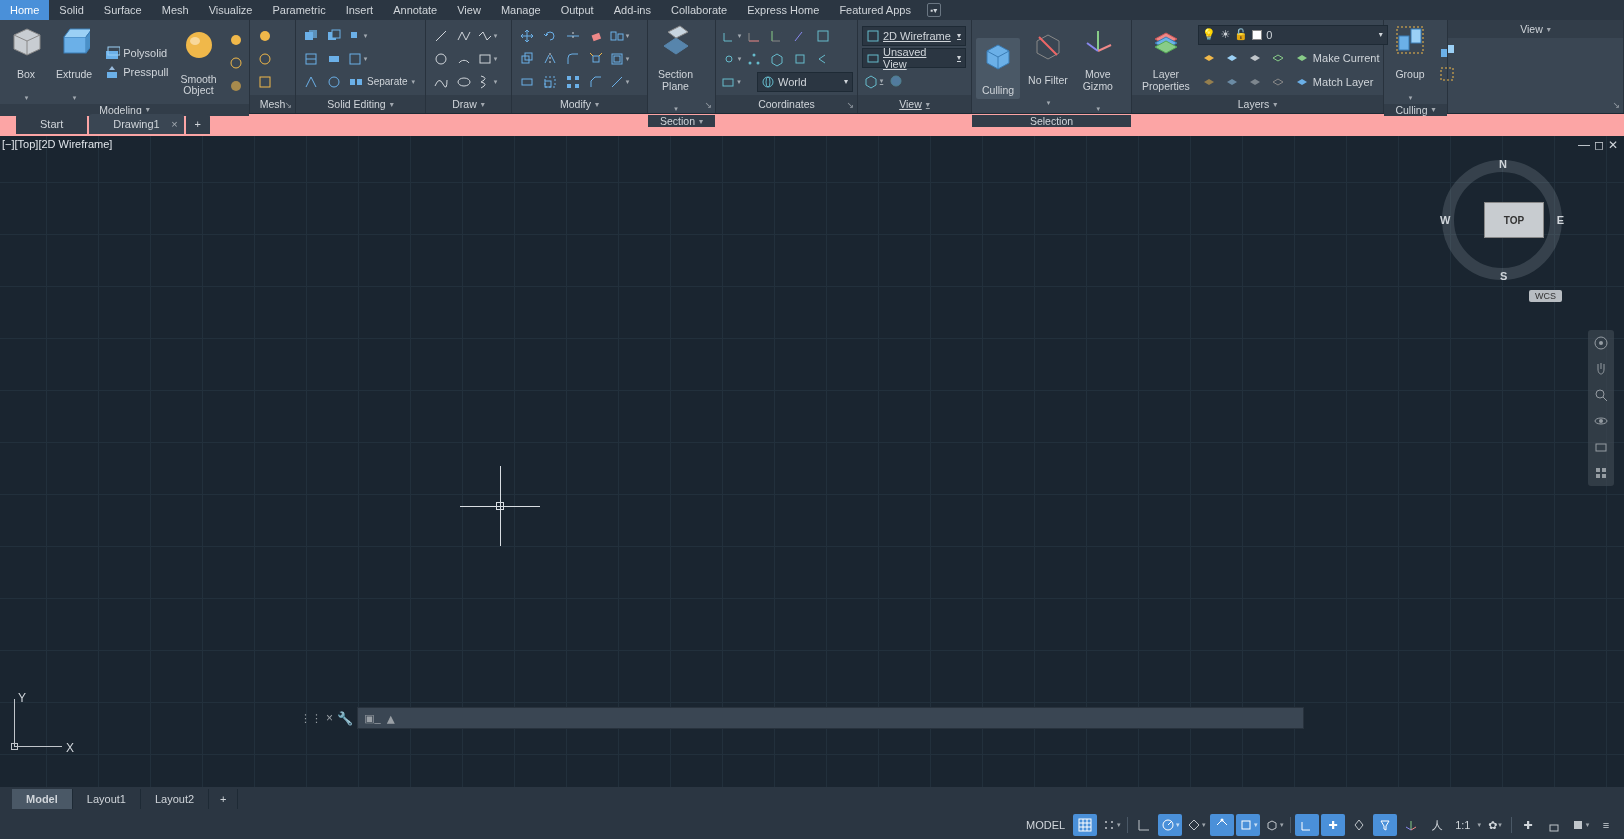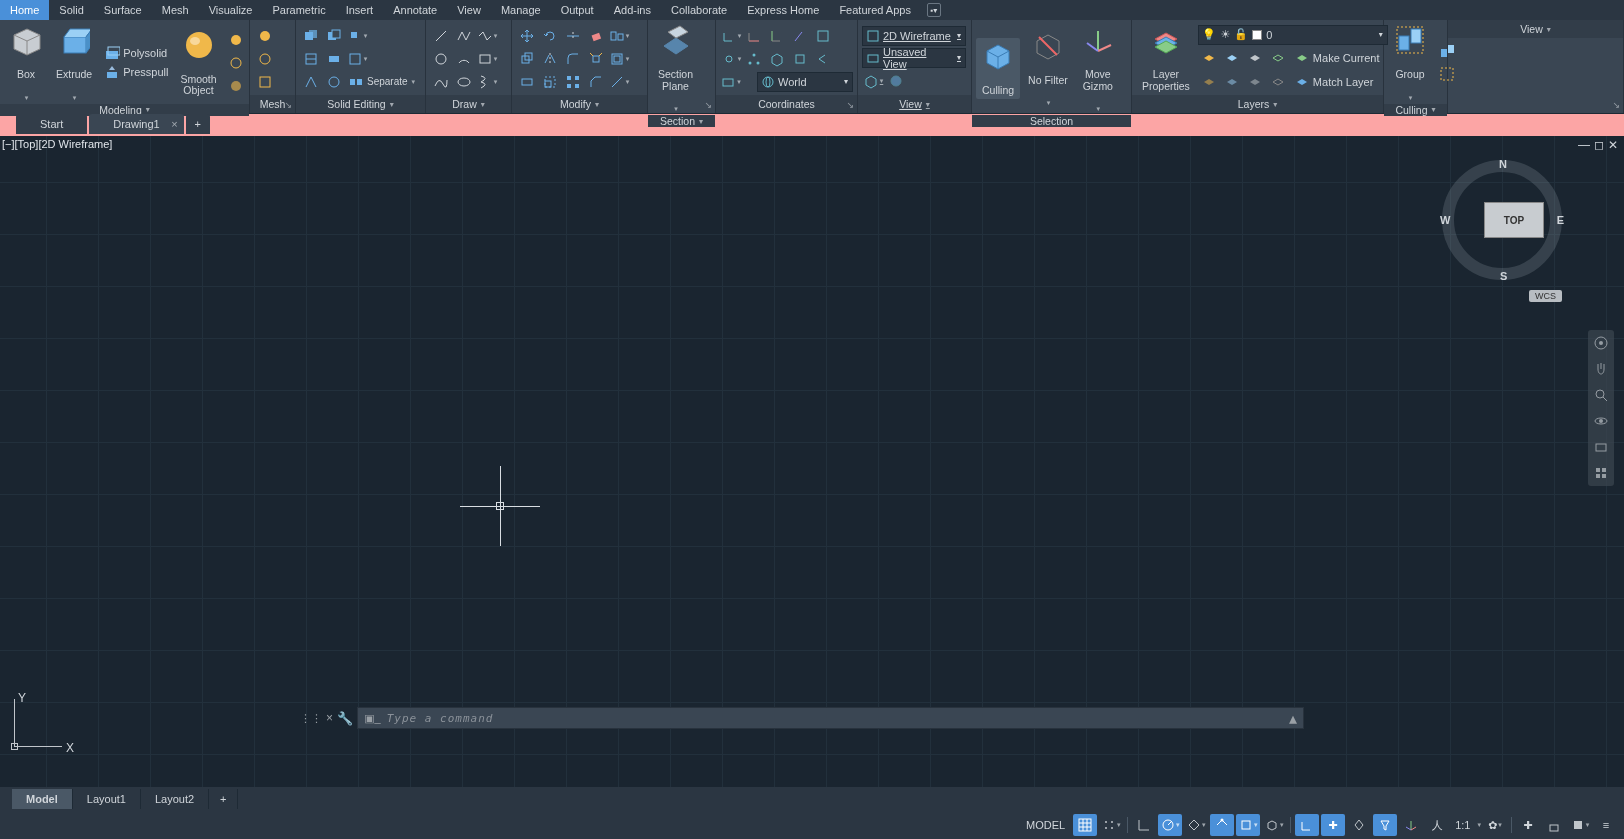--- a/index.html
+++ b/index.html
@@ -880,21 +880,20 @@
         </svg>
       </div>
   </div>
 
   <div class="cmdline-wrap">
     <span class="cmd-handle">⋮⋮</span>
     <span class="cmd-close">×</span>
     <span class="cmd-wrench">🔧</span>
     <div class="cmdline">
       <span class="prompt">▣_</span>
-      <span class="input">Type a command</span>
       <span class="up">▴</span>
     </div>
   </div>
 </div>
 
 <div class="layouttabs">
   <div class="ltab active">Model</div>
   <div class="ltab">Layout1</div>
   <div class="ltab">Layout2</div>
   <div class="ltab add">+</div>

